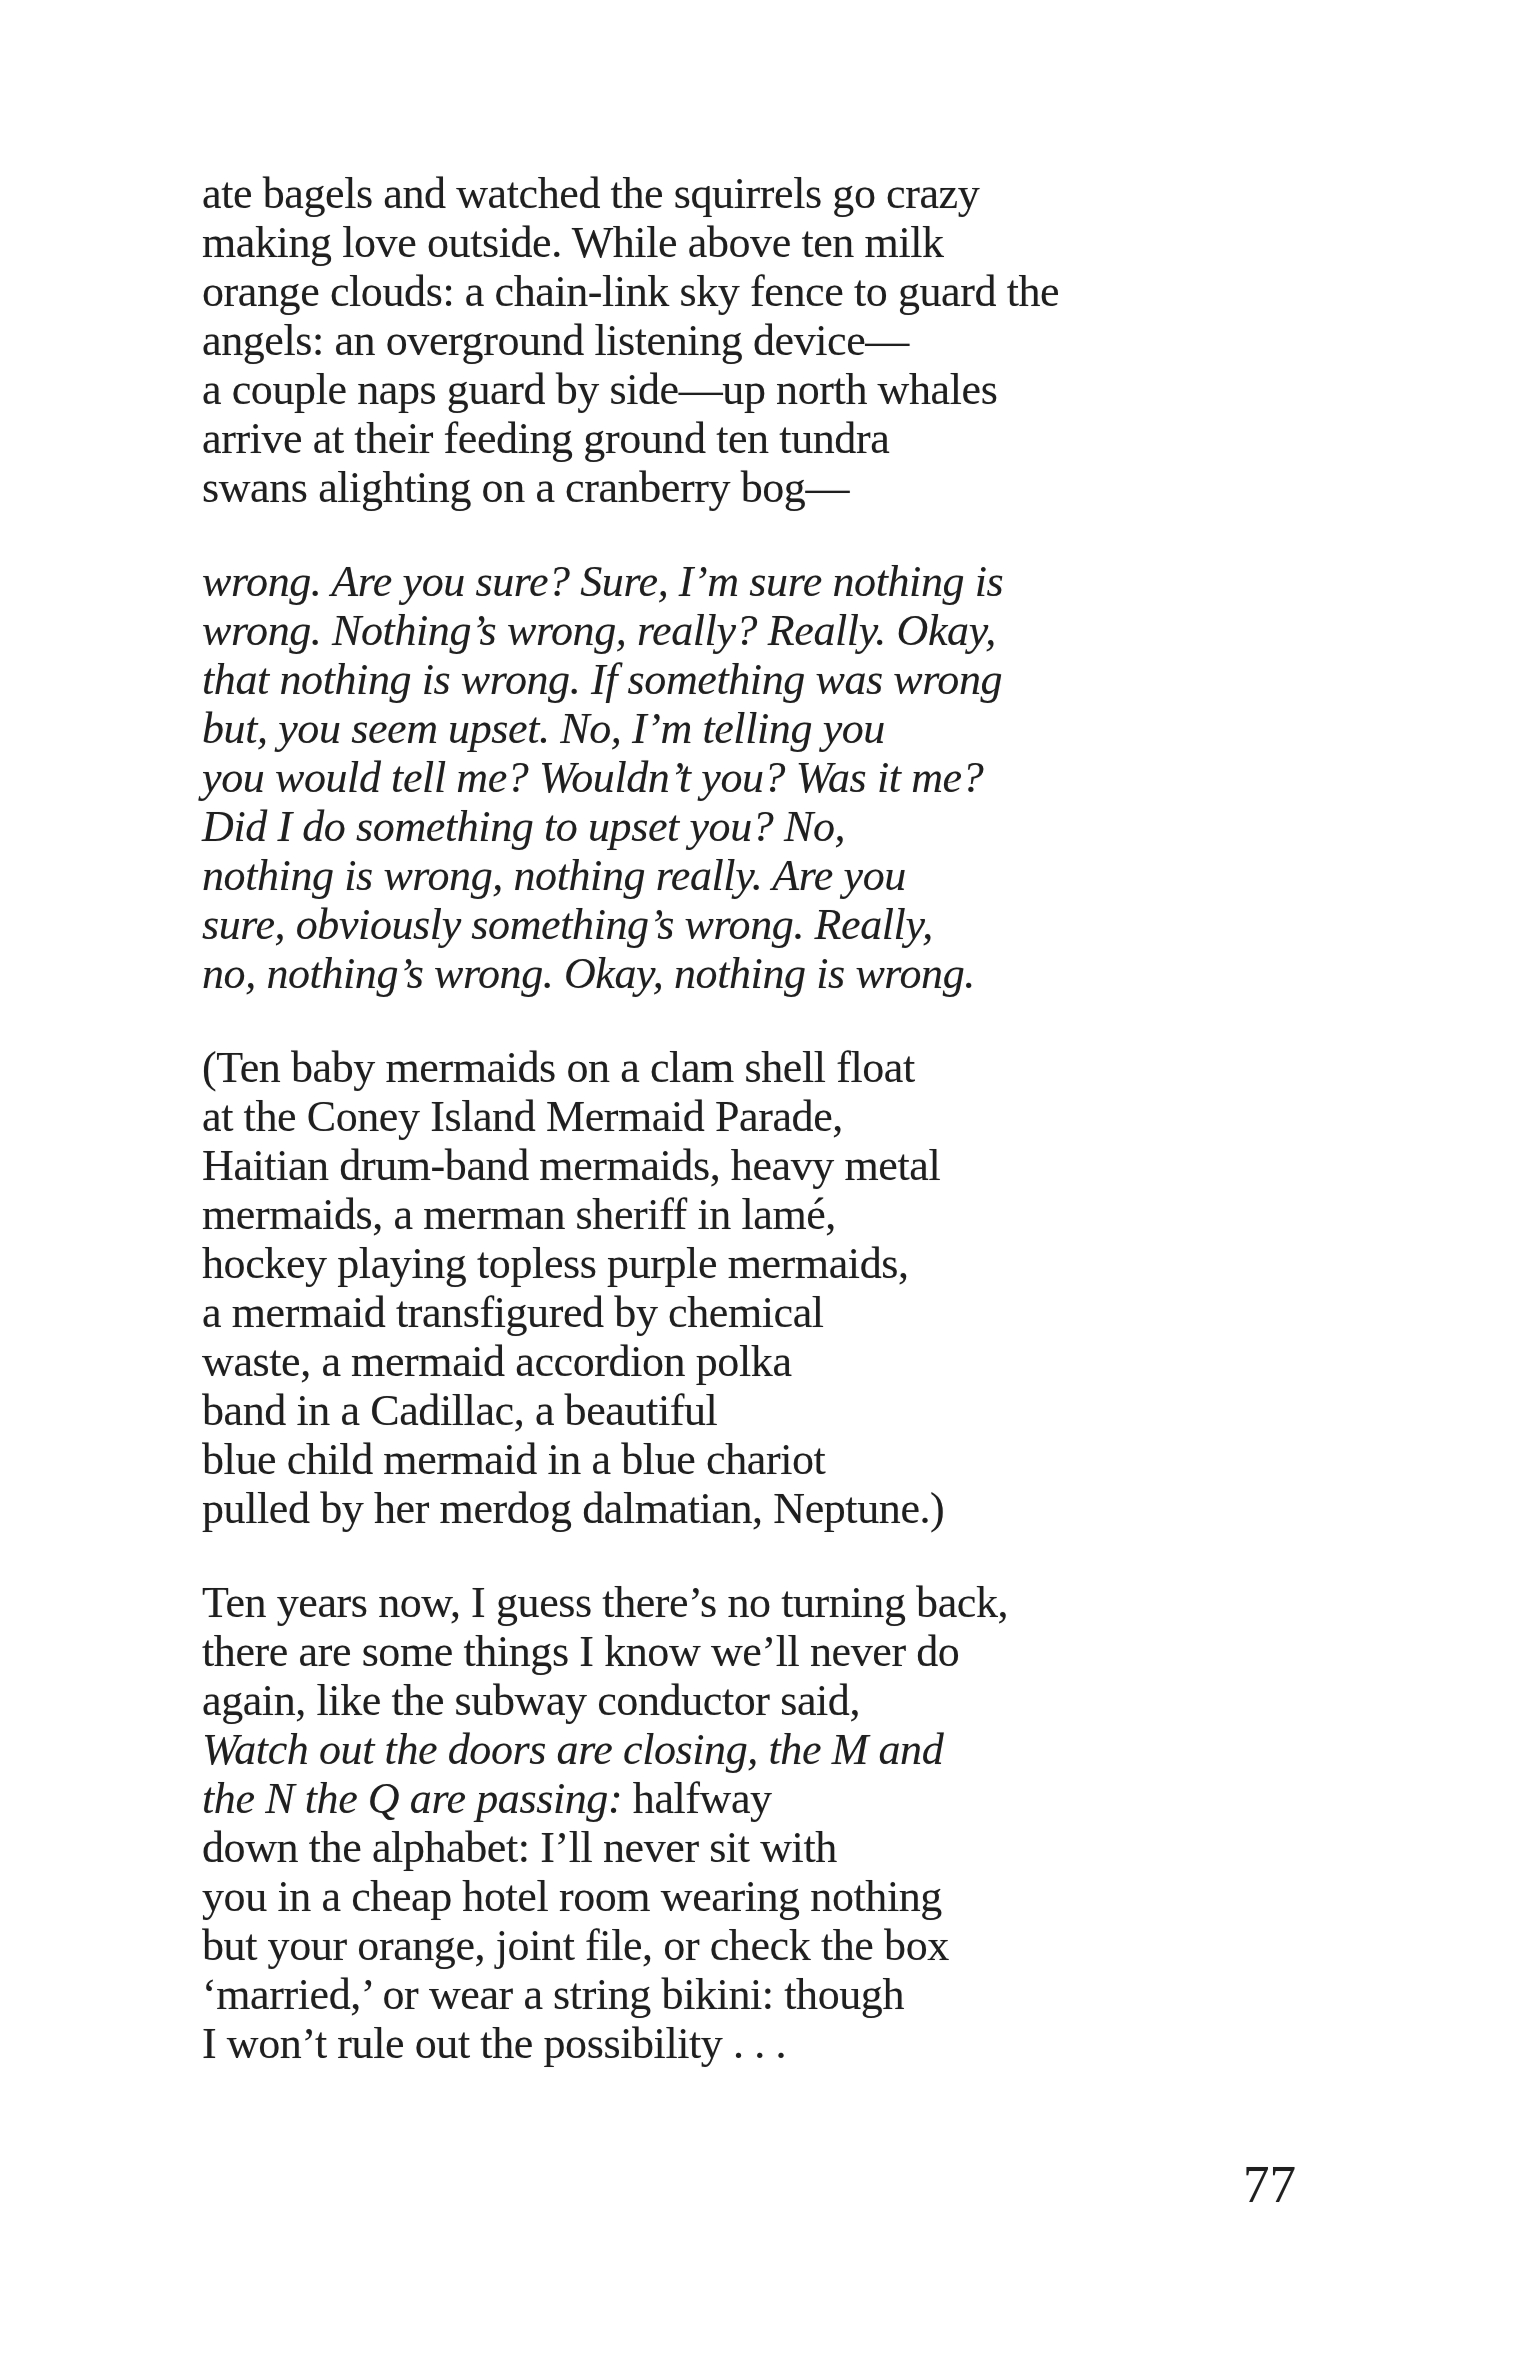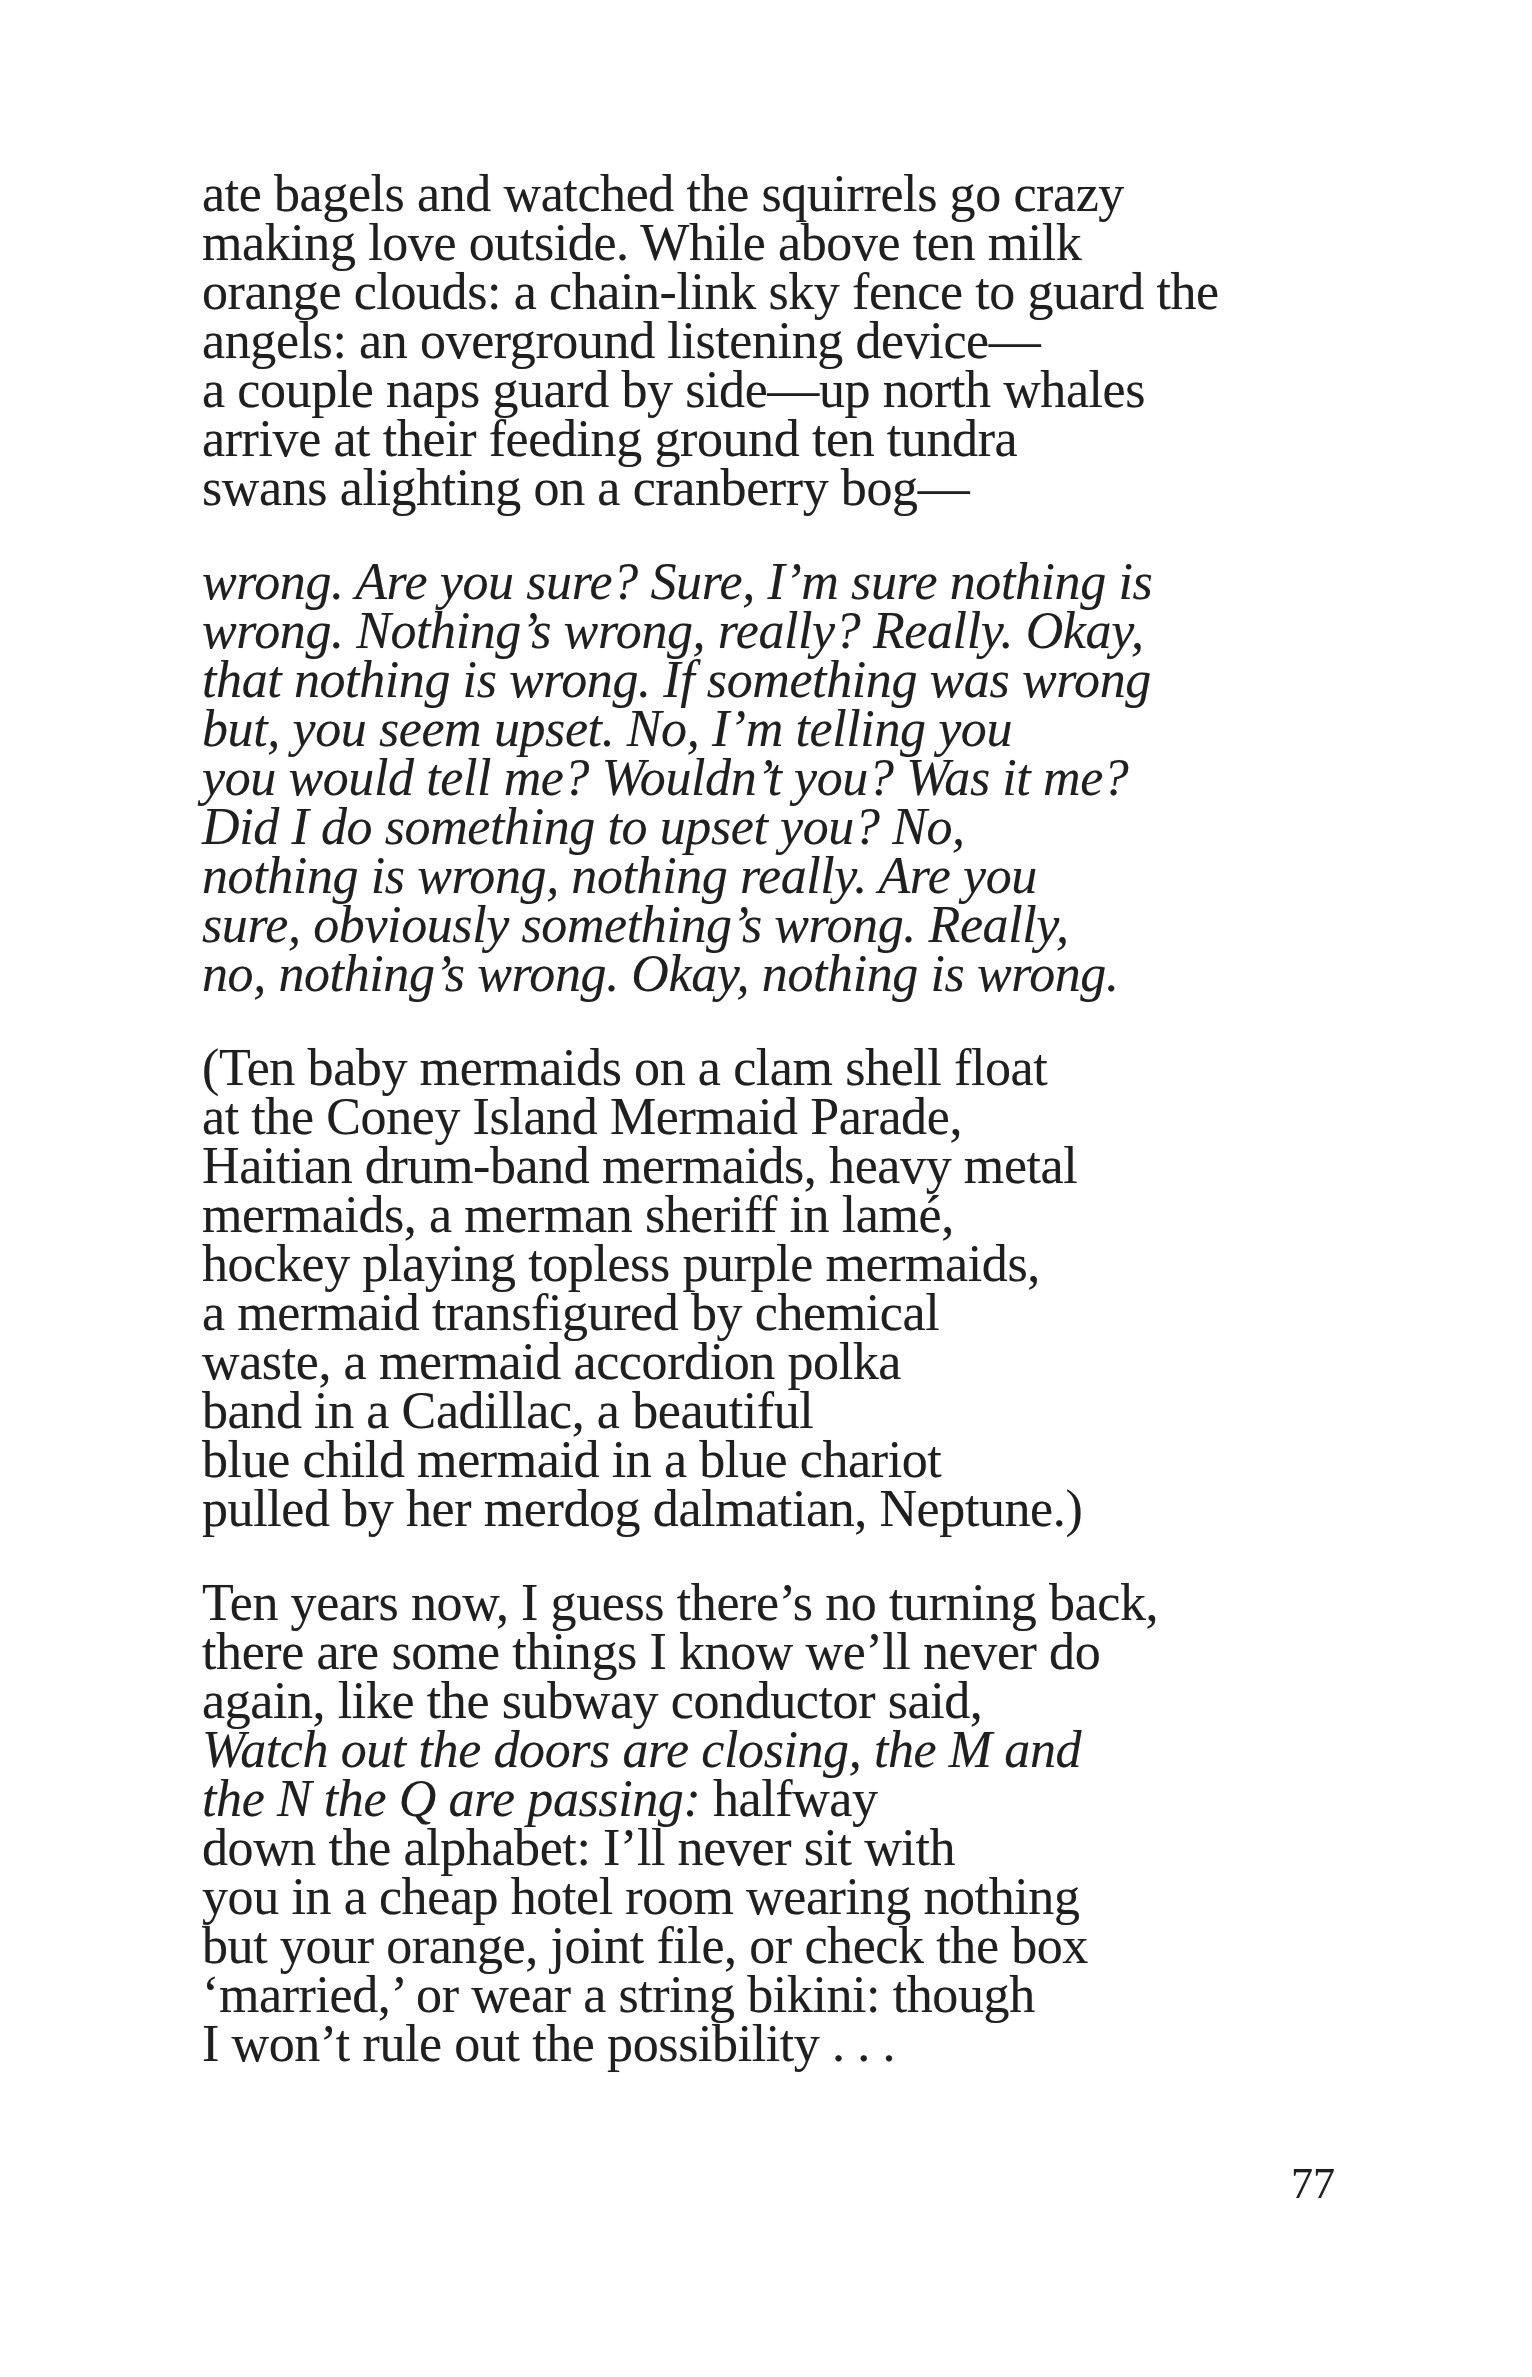--- a/index.html
+++ b/index.html
@@ -13,38 +13,38 @@
     height: 2377px;
     background: #ffffff;
     overflow: hidden;
     font-family: "Liberation Serif", "DejaVu Serif", serif;
     color: #1f1f1f;
   }
   .poem {
     position: absolute;
     left: 202px;
     top: 169px;
-    font-size: 52px;
+    font-size: 44px;
     line-height: 49px;
     letter-spacing: -0.4px;
     text-shadow: 0 0 0.8px rgba(30,30,30,0.35);
   }
   .stanza {
     margin: 0 0 45px 0;
   }
   .line {
     white-space: nowrap;
   }
   .seg-roman  { font-style: normal; }
   .seg-italic { font-style: italic; }
   .page-number {
     position: absolute;
-    left: 1291px;
+    left: 1243px;
     top: 2160px;
-    font-size: 44px;
+    font-size: 53px;
     line-height: 48px;
     text-shadow: 0 0 0.8px rgba(30,30,30,0.35);
   }
 </style>
 </head>
 <body>
 
 <div class="page">
   <div class="poem">
       <div class="stanza">

